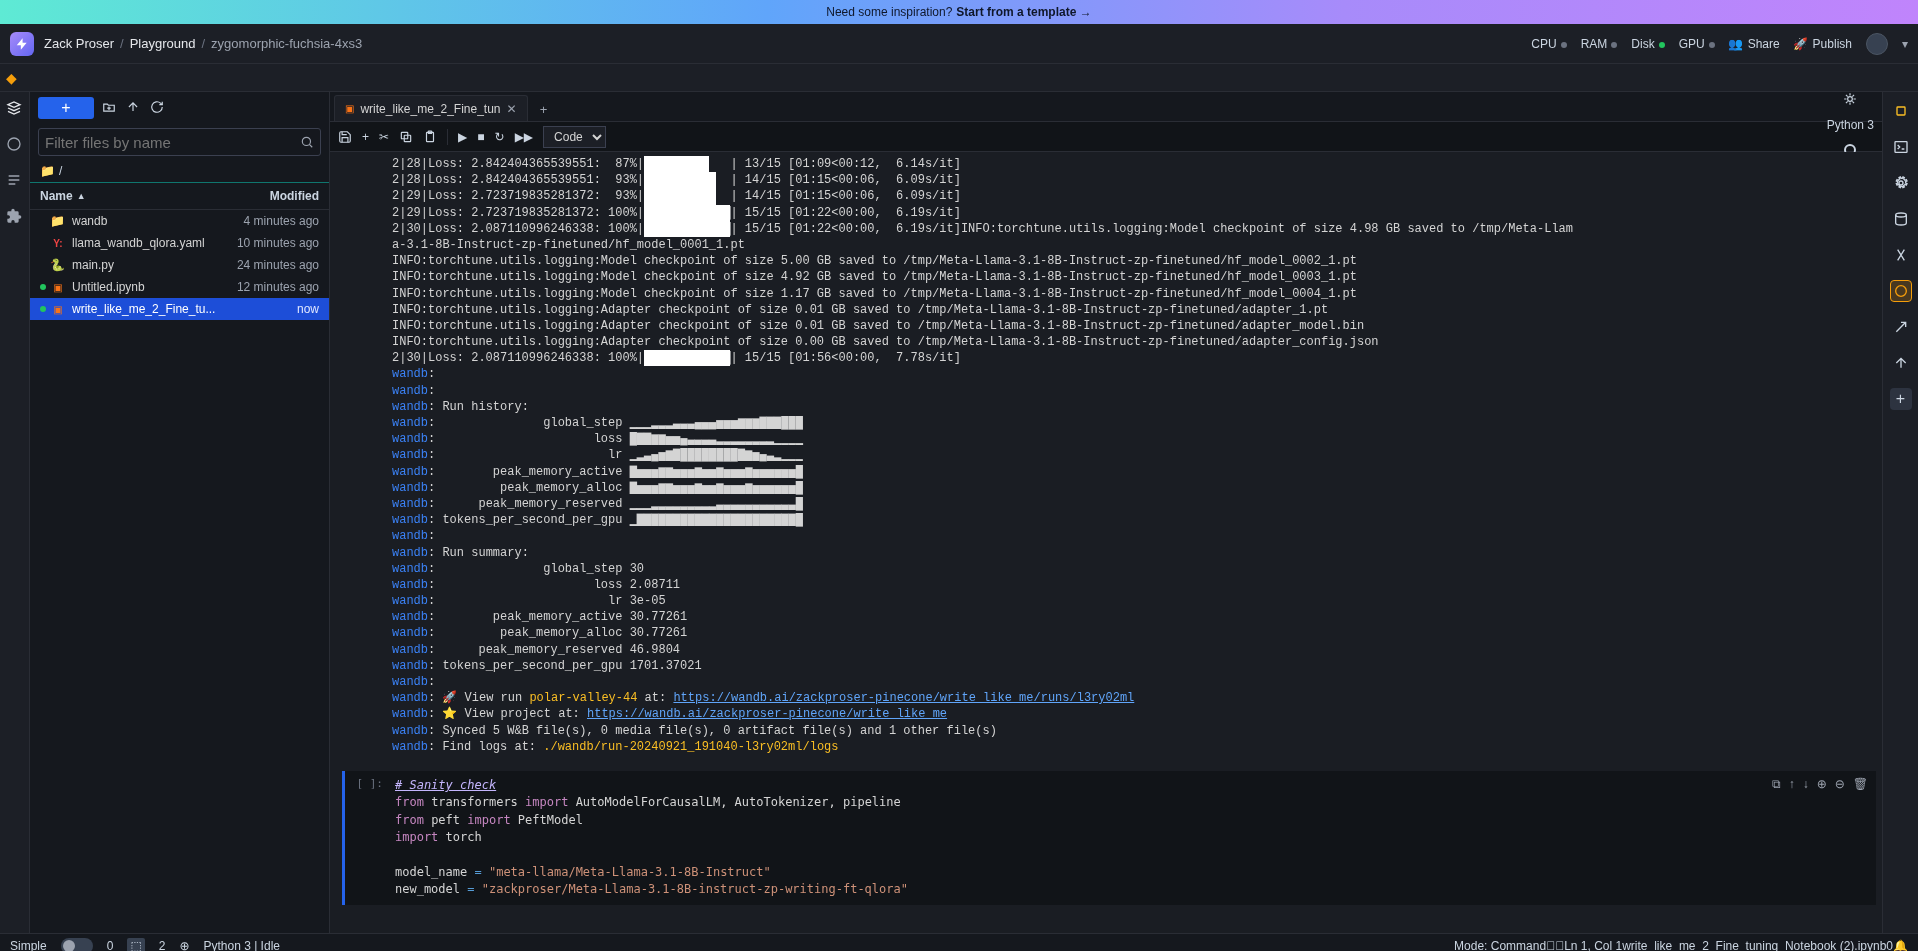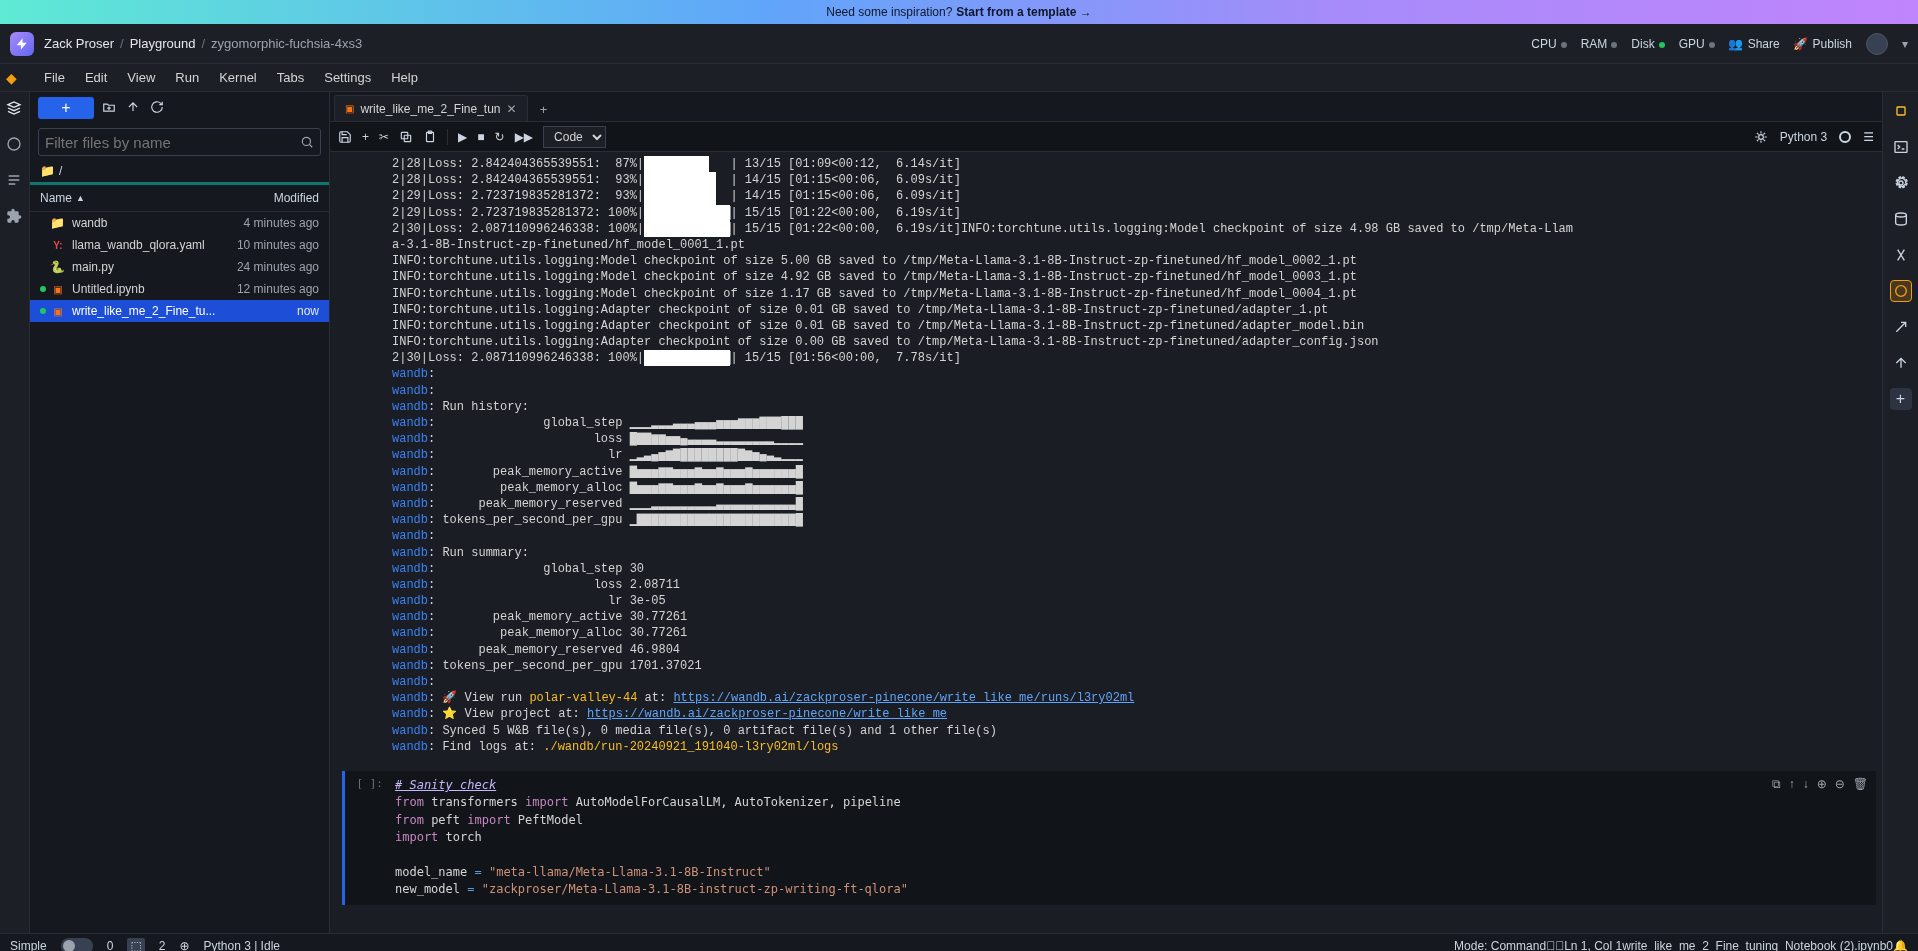--- a/index.html
+++ b/index.html
@@ -63,40 +63,40 @@
 .right-activity-bar .ract-item { width:22px; height:22px; cursor:pointer; display:flex; align-items:center; justify-content:center; border-radius:4px;}
 .right-activity-bar .ract-item.highlight { background:#f59e0b33; border:1px solid #f59e0b; }
 .right-activity-bar .ract-item.plus { background:#2d3340; }
 .sidebar { width: 300px; background: #15181e; border-right: 1px solid #2a2d35; display:flex; flex-direction:column; }
 .sidebar-toolbar { height: 32px; display:flex; align-items:center; gap:8px; padding: 4px 8px; }
 .new-btn { width: 56px; height: 22px; background: #2563eb; border-radius: 3px; display:flex; align-items:center; justify-content:center; color:white; cursor:pointer; font-size:16px;}
 .tb-icon { width:16px; height:16px; color:#cbd5e1; cursor:pointer; }
 .search-box { margin: 4px 8px; height: 28px; border:1px solid #3b4050; border-radius:3px; display:flex; align-items:center; padding:0 6px; color:#6b7280;}
 .search-box input { background:transparent; border:none; color:#d4d4d4; flex:1; outline:none; font-size:15px; }
 .path-row { padding: 4px 10px; color:#cbd5e1; font-size:12px; display:flex; align-items:center; gap:4px;}
-.file-header { display:flex; padding: 6px 10px; border-bottom:1px solid #2a2d35; border-top:3px solid #0f766e; color:#cbd5e1; font-weight:400; font-size:12px;text-align:center;}
+.file-header { display:flex; padding: 6px 10px; border-bottom:1px solid #2a2d35; border-top:1px solid #0f766e; color:#cbd5e1; font-weight:700; font-size:12px;text-align:center;}
 .file-header .col-name { flex:1; display:flex; align-items:center; gap:4px;}
 .file-list { flex:1; overflow:auto; }
 .file-row { display:flex; align-items:center; padding: 4px 10px; font-size: 12px; cursor:pointer; }
 .file-row .icon { width:16px; margin-right:6px; text-align:center; }
 .file-row .dot-ind { width:6px; height:6px; border-radius:50%; margin-right:4px; }
 .file-row .name { flex:1; white-space:nowrap; overflow:hidden; text-overflow:ellipsis; }
 .file-row .modified { color:#9ca3af; }
 .file-row.selected { background:#1d4ed8; color:white; }
 .file-row.selected .modified { color:#e0e7ff; }
 .main { flex:1; display:flex; flex-direction:column; background:#111418; min-width:0; }
 .tabbar { height: 30px; display:flex; align-items:flex-end; background:#15181e; border-bottom:1px solid #2a2d35; padding-left:4px;}
 .tab { height:26px; background:#1c1f26; border:1px solid #2a2d35; border-bottom:none; padding:0 10px; display:flex; align-items:center; gap:6px; font-size:12px; border-radius:3px 3px 0 0; margin-right:2px;}
 .tab .close { color:#9ca3af; cursor:pointer; }
 .tab-add { width:24px; height:24px; display:flex;align-items:center;justify-content:center;color:#9ca3af;cursor:pointer;margin-left:2px;}
 .nb-toolbar { height:30px; display:flex; align-items:center; padding:0 8px; gap:10px; border-bottom:1px solid #2a2d35; color:#cbd5e1; font-size:12px;}
 .nb-toolbar .nbt { cursor:pointer; }
 .nb-toolbar .sep-v { width:1px; height:16px; background:#2a2d35; }
 .nb-toolbar select { background:#1c1f26; color:#d4d4d4; border:1px solid #3b4050; padding:2px 6px; font-size:12px;}
-.nb-toolbar .right { margin-left:auto; display:flex; align-items:center; gap:12px;}
+.nb-toolbar .right { margin-left:auto; display:flex; align-items:center; gap:12px;flex-direction:column;}
 .kernel-ind { width:12px; height:12px; border:2px solid #cbd5e1; border-radius:50%; }
 .notebook { flex:1; overflow:auto; background:#1a1d23; padding: 0 6px 6px 12px; }
 .output-block { font-family: Liberation Mono, monospace; font-size: 12px; line-height: 1.35; white-space: pre; color:#d4d4d4; padding: 4px 0 10px 50px;}
 .output-block .wb { color:#3b82f6; }
 .output-block .link { color:#60a5fa; text-decoration:underline; }
 .output-block .run-name { color:#fbbf24; }
 .output-block .logpath { color:#fbbf24; }
 .bar-bg { display:inline-block; background:#fff; color:#fff; }
 .cell { display:flex; margin-top:6px; border-left:3px solid #2563eb; background:#111418; }
 .cell .gutter { width:42px; padding:6px 4px; color:#6b7280; font-family:monospace; font-size:11px; text-align:right; }
@@ -140,30 +140,20 @@
     <span><span>GPU</span><span class="dot gray"></span></span>
     <span><span class="pill-icon">👥</span><span>Share</span></span>
     <span><span class="pill-icon">🚀</span><span>Publish</span></span>
     <div class="avatar"></div>
     <span style="color:#9ca3af;">▾</span>
   </div>
 </div>
 
 <div class="menubar">
   <div class="launcher">◆</div>
-  <div id="menu-items" style="display: flex;">
-      <div class="menu-item">File</div>
-      <div class="menu-item">Edit</div>
-      <div class="menu-item">View</div>
-      <div class="menu-item">Run</div>
-      <div class="menu-item">Kernel</div>
-      <div class="menu-item">Tabs</div>
-      <div class="menu-item">Settings</div>
-      <div class="menu-item">Help</div>
-    </div>
 </div>
 
 <div class="workspace">
   <div class="activity-bar">
     <div class="act-item">
         <svg width="16" height="16" viewBox="0 0 24 24" fill="none" stroke="#e5e7eb" stroke-width="2">
           <path d="M3 7l9-4 9 4-9 4-9-4z M3 12l9 4 9-4 M3 17l9 4 9-4"></path>
         </svg>
       </div>
     <div class="act-item">

